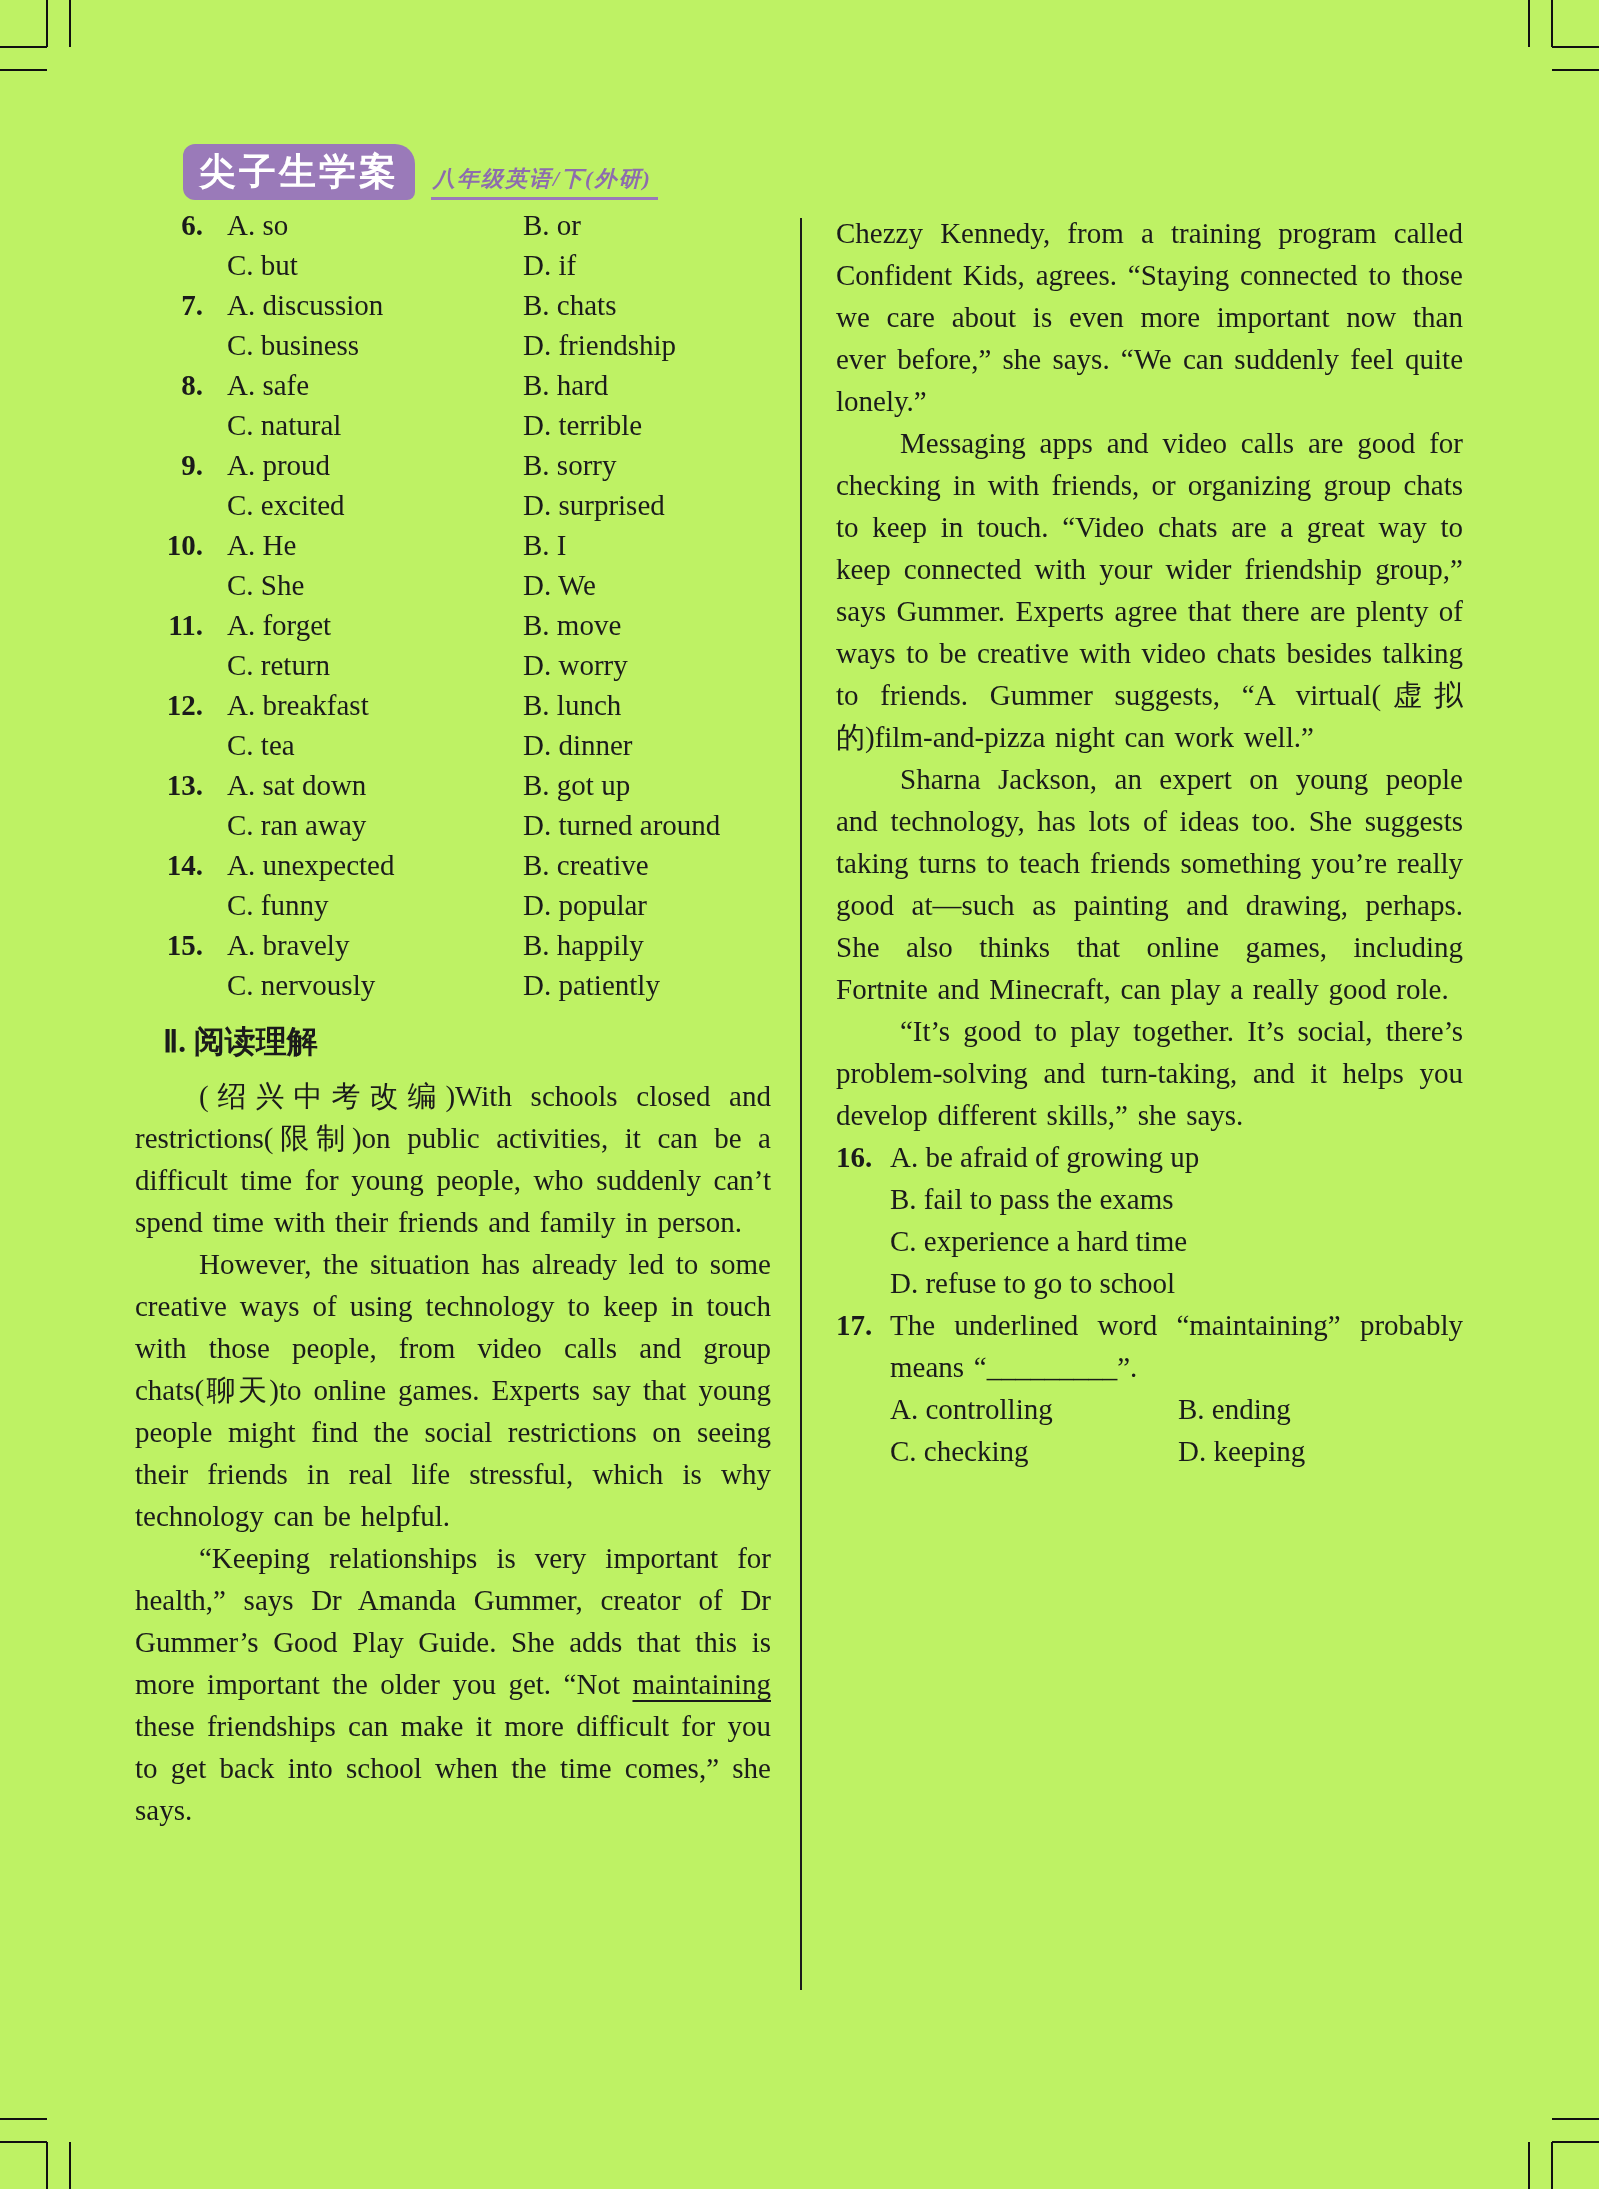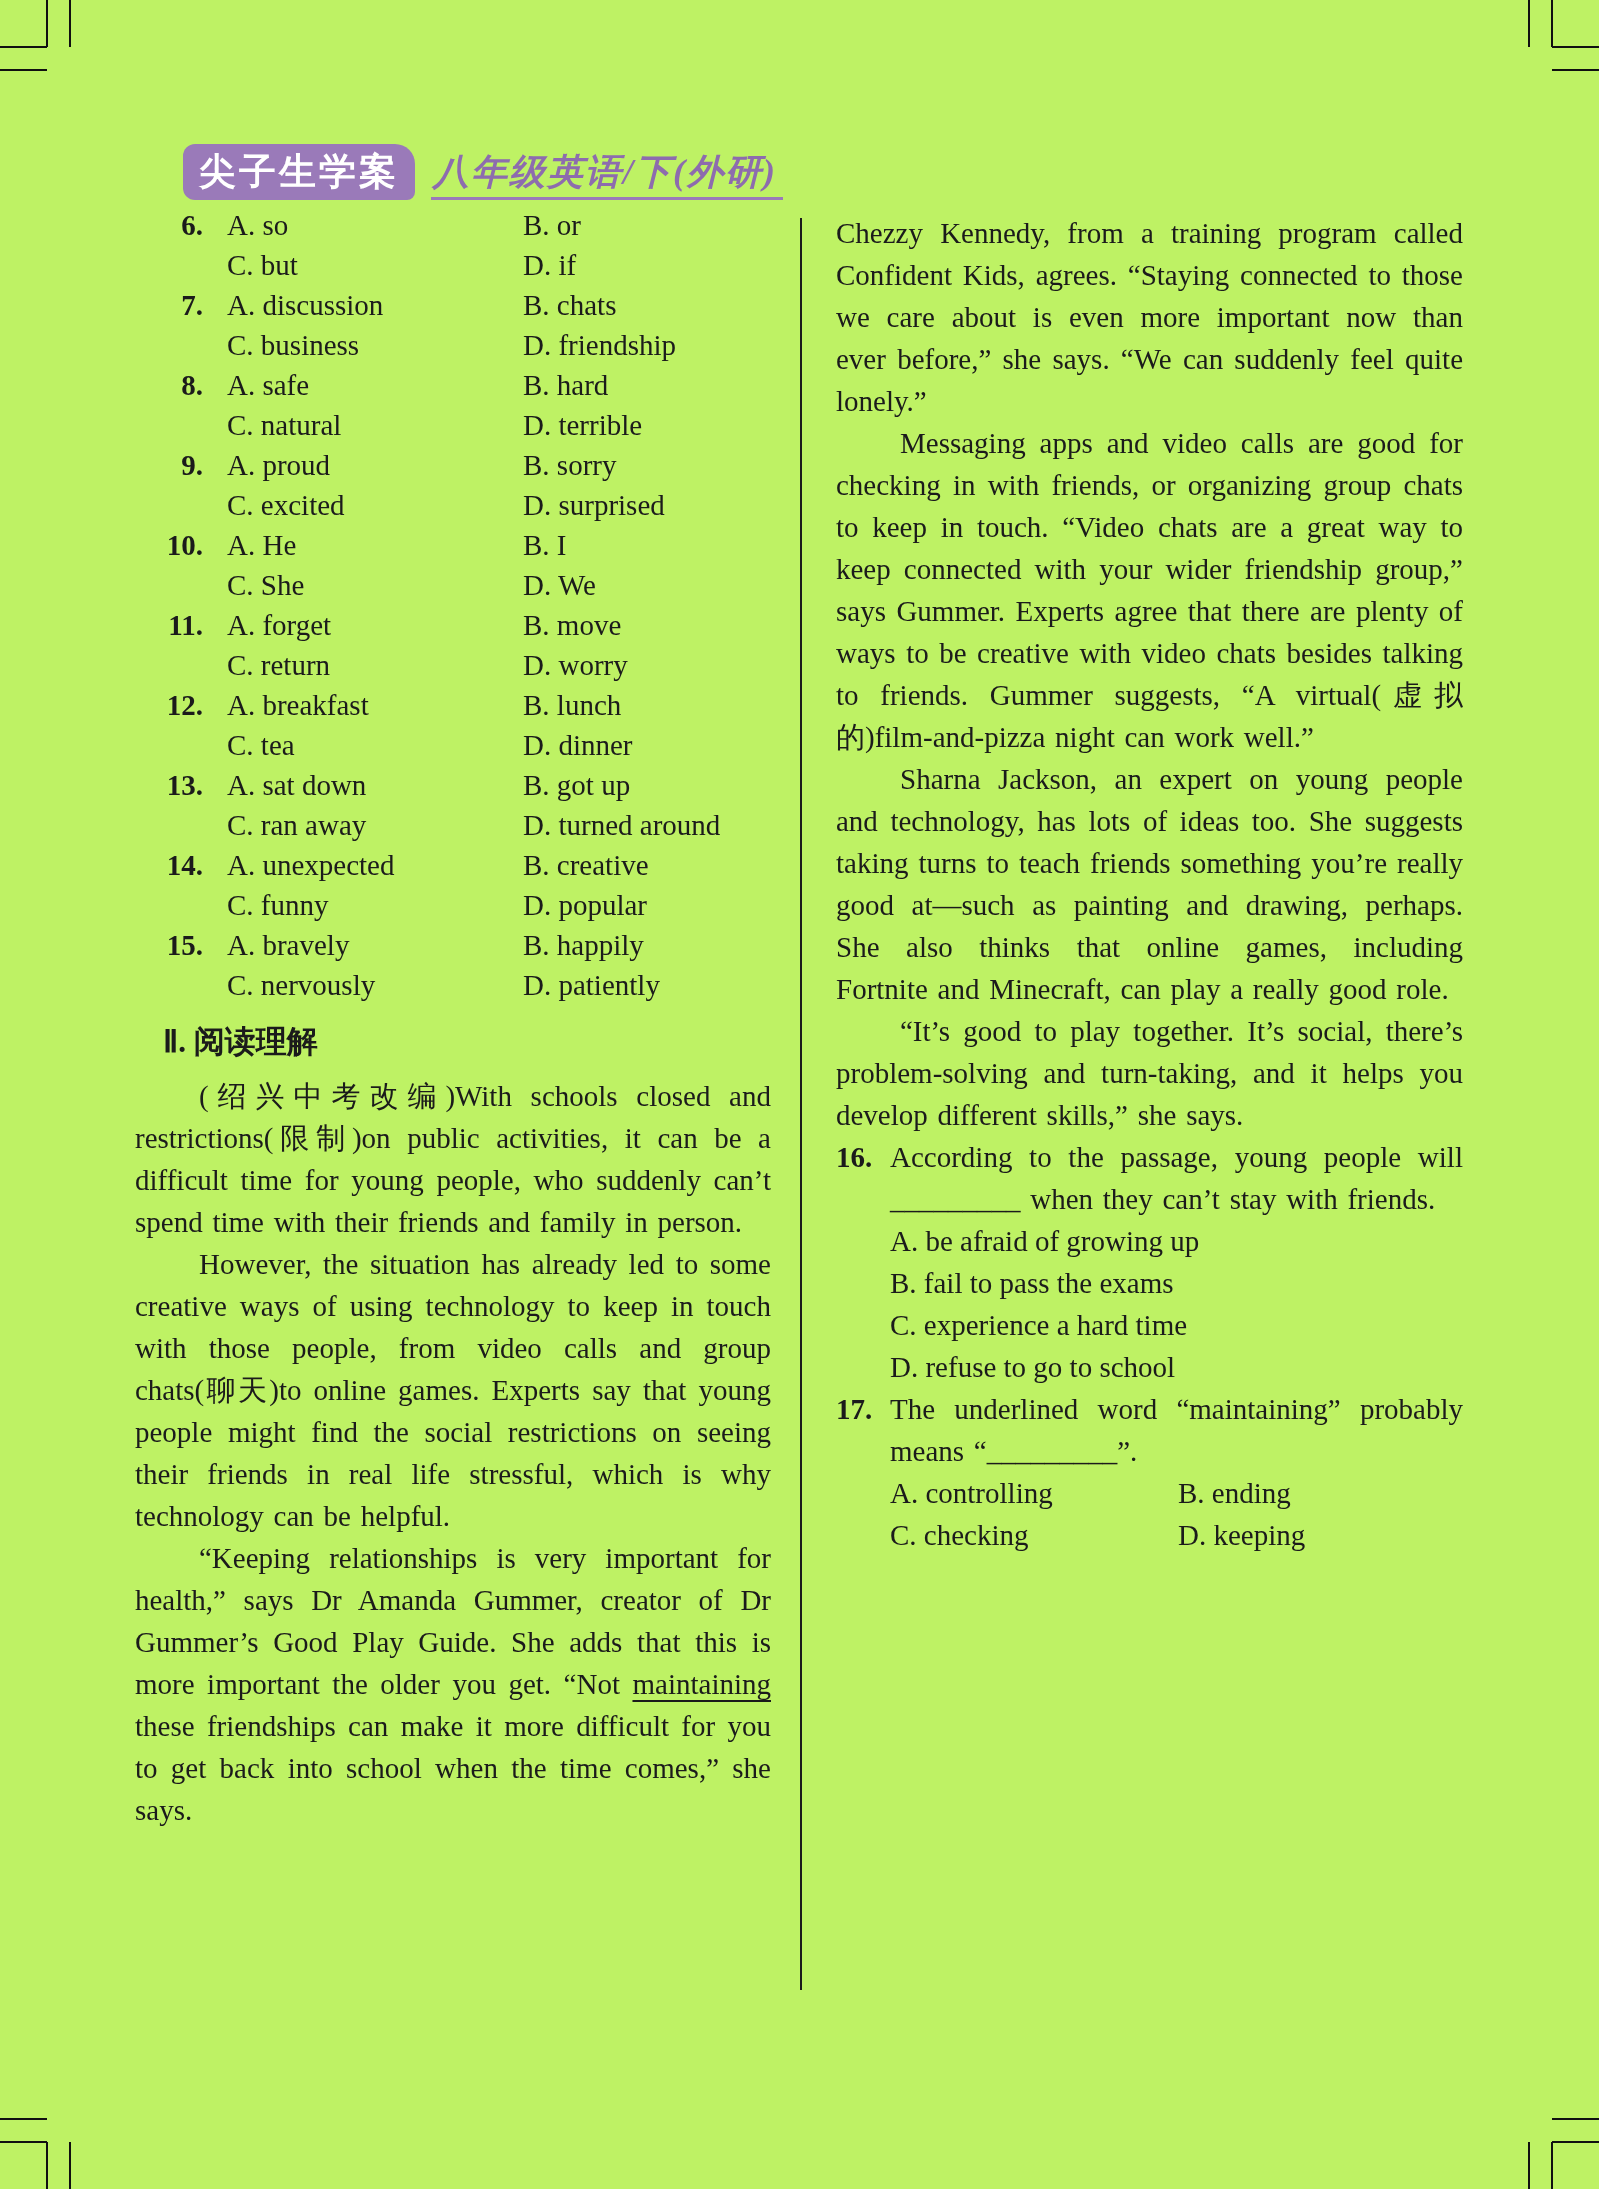--- a/index.html
+++ b/index.html
@@ -7,21 +7,21 @@
         font-family:"Liberation Serif",serif;color:#1b1b1b;overflow:hidden;}
   
   .cm{position:absolute;background:#101010;}
   .cm-v{width:2px;height:47px;}
   .cm-h{height:2px;width:47px;}
   
   .hdr{position:absolute;left:183px;top:144px;display:flex;align-items:flex-end;gap:16px;}
   .badge{background:#9a7ab9;color:#ffffff;font-family:"Liberation Sans",sans-serif;
          font-weight:bold;font-size:37px;line-height:1;padding:9px 16px 10px;
          border-radius:12px 20px 8px 12px;letter-spacing:3px;}
-  .subtitle{color:#8d6cae;font-size:36px;line-height:1;padding:0 6px 7px 2px;
+  .subtitle{color:#8d6cae;font-size:22px;line-height:1;padding:0 6px 7px 2px;
             border-bottom:3px solid #9a7ab9;font-style:italic;letter-spacing:2px;
             font-weight:bold;}
   
   .divider{position:absolute;left:800px;top:218px;width:2px;height:1772px;background:#1b1b1b;}
   .col{position:absolute;font-size:29px;}
   .col-left{left:135px;top:205px;width:636px;}
   .col-right{left:836px;top:212px;width:627px;}
   
   .cloze-row{display:grid;grid-template-columns:76px 312px 1fr;height:40px;line-height:40px;}
   .qnum{text-align:right;font-weight:bold;padding-right:8px;white-space:nowrap;}
@@ -184,21 +184,20 @@
 
   <div class="col col-right">
     <p class="para">Chezzy Kennedy, from a training program called Confident Kids, agrees. “Staying connected to those we care about is even more important now than ever before,” she says. “We can suddenly feel quite lonely.”</p>
     <p class="para indent">Messaging apps and video calls are good for checking in with friends, or organizing group chats to keep in touch. “Video chats are a great way to keep connected with your wider friendship group,” says Gummer. Experts agree that there are plenty of ways to be creative with video chats besides talking to friends. Gummer suggests, “A virtual(虚拟的)film-and-pizza night can work well.”</p>
     <p class="para indent">Sharna Jackson, an expert on young people and technology, has lots of ideas too. She suggests taking turns to teach friends something you’re really good at—such as painting and drawing, perhaps. She also thinks that online games, including Fortnite and Minecraft, can play a really good role.</p>
     <p class="para indent">“It’s good to play together. It’s social, there’s problem-solving and turn-taking, and it helps you develop different skills,” she says.</p>
 
     <div class="rq">
       <span class="rq-num">16.</span>
       <div class="rq-body">
-        <p class="rq-stem">According to the passage, young people will _________ when they can’t stay with friends.</p>
         <p class="rq-opt">A. be afraid of growing up</p>
         <p class="rq-opt">B. fail to pass the exams</p>
         <p class="rq-opt">C. experience a hard time</p>
         <p class="rq-opt">D. refuse to go to school</p>
       </div>
     </div>
 
     <div class="rq">
       <span class="rq-num">17.</span>
       <div class="rq-body">

